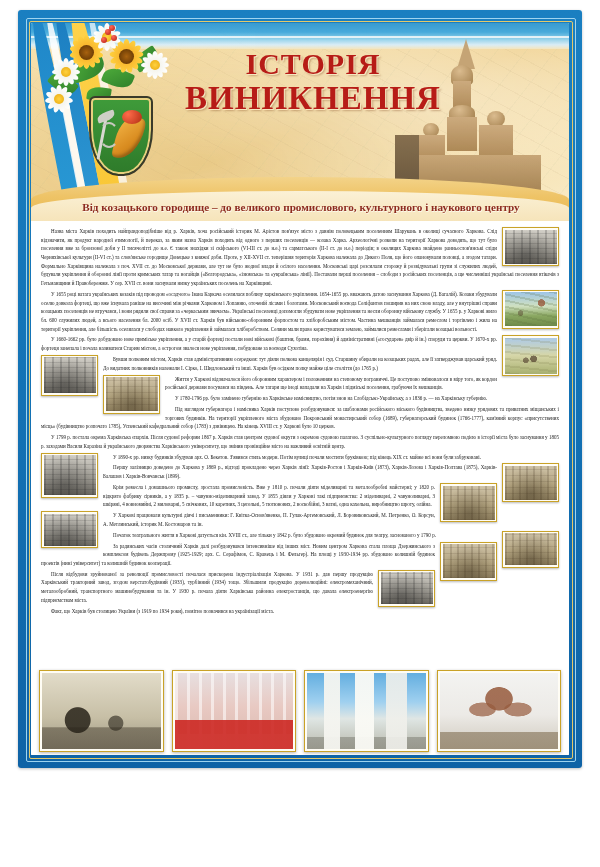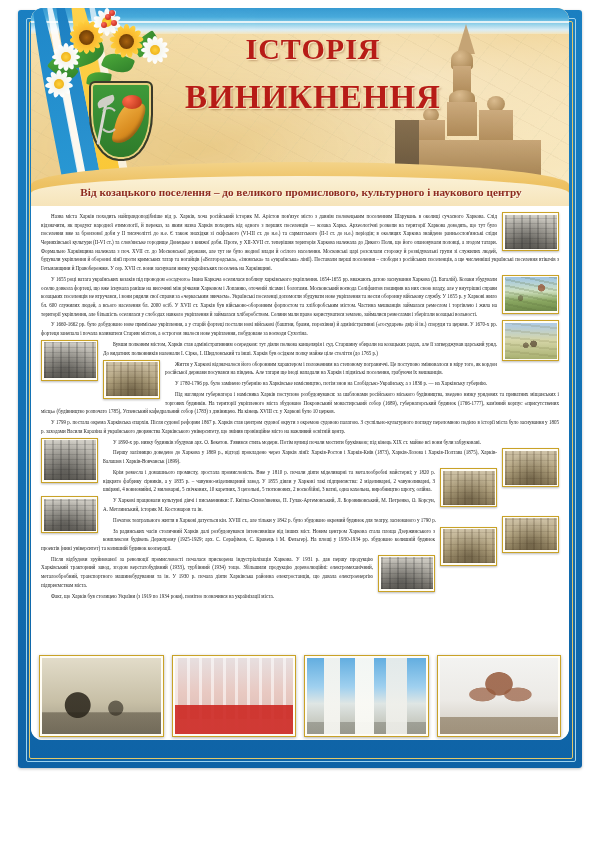--- a/index.html
+++ b/index.html
@@ -18,22 +18,22 @@
   }
   .frame-inner-line{
     position:absolute;left:26px;top:18px;width:548px;height:742px;
     border:1px solid #9fd4ef;border-radius:2px;
   }
   .frame-gold{
     position:absolute;left:29px;top:21px;width:542px;height:736px;
     border:1px solid #e3c96a;border-radius:2px;
   }
   .frame-white{
-    position:absolute;left:31px;top:8px;width:538px;height:732px;
-    background:#ffffff;border-radius:12px;overflow:hidden;
+    position:absolute;left:31px;top:23px;width:538px;height:732px;
+    background:#ffffff;border-radius:1px;overflow:hidden;
   }
 
   
   .header{
     position:absolute;left:0px;top:0px;width:538px;height:198px;
     overflow:hidden;
   }
   .header-bg{
     position:absolute;inset:0;
     background:
@@ -122,21 +122,21 @@
     background:linear-gradient(180deg,#fbf1d6,#f6e4ba);
     border-radius:100% 100% 0 0 / 34px 34px 0 0;
   }
 
   .title-block{position:absolute;left:132px;top:26px;width:300px;text-align:center;}
   .t-line1,.t-line2,.t-line3{
     color:#b71c17;font-weight:bold;letter-spacing:1px;line-height:1.02;
     text-shadow:1px 1px 0 #f6e7c0, 2px 2px 2px rgba(120,60,20,.35);
   }
   .t-line1{font-size:30px;}
-  .t-line2{font-size:33px;margin-top:16px;}
+  .t-line2{font-size:33px;margin-top:2px;}
   .t-line3{font-size:29px;margin-top:3px;}
 
   .subtitle{
     position:absolute;left:40px;bottom:6px;width:460px;text-align:center;
     color:#8d2b1f;font-weight:bold;font-size:11.2px;line-height:1.32;
     text-shadow:0.5px 0.5px 0 rgba(255,255,255,.7);
   }
 
   
   .body-area{
@@ -380,21 +380,21 @@
       </div>
 
       <div class="wave"></div>
       <div class="wave2"></div>
 
       <div class="title-block">
         <div class="t-line1">ІСТОРІЯ</div>
         <div class="t-line2">ВИНИКНЕННЯ</div>
       </div>
 
-      <div class="subtitle">Від козацького поселення – до великого промислового, культурного і наукового центру</div>
+      <div class="subtitle">Від козацького городище – до великого промислового, культурного і наукового центру</div>
     </div>
 
     <div class="body-area">
 
       <div class="text-col" id="text-col">
           <div class="thumb tr" style="width: 52px; height: 34px;">
             <span class="thumb-in">
               <span class="ph bw"></span>
             </span>
           </div>

